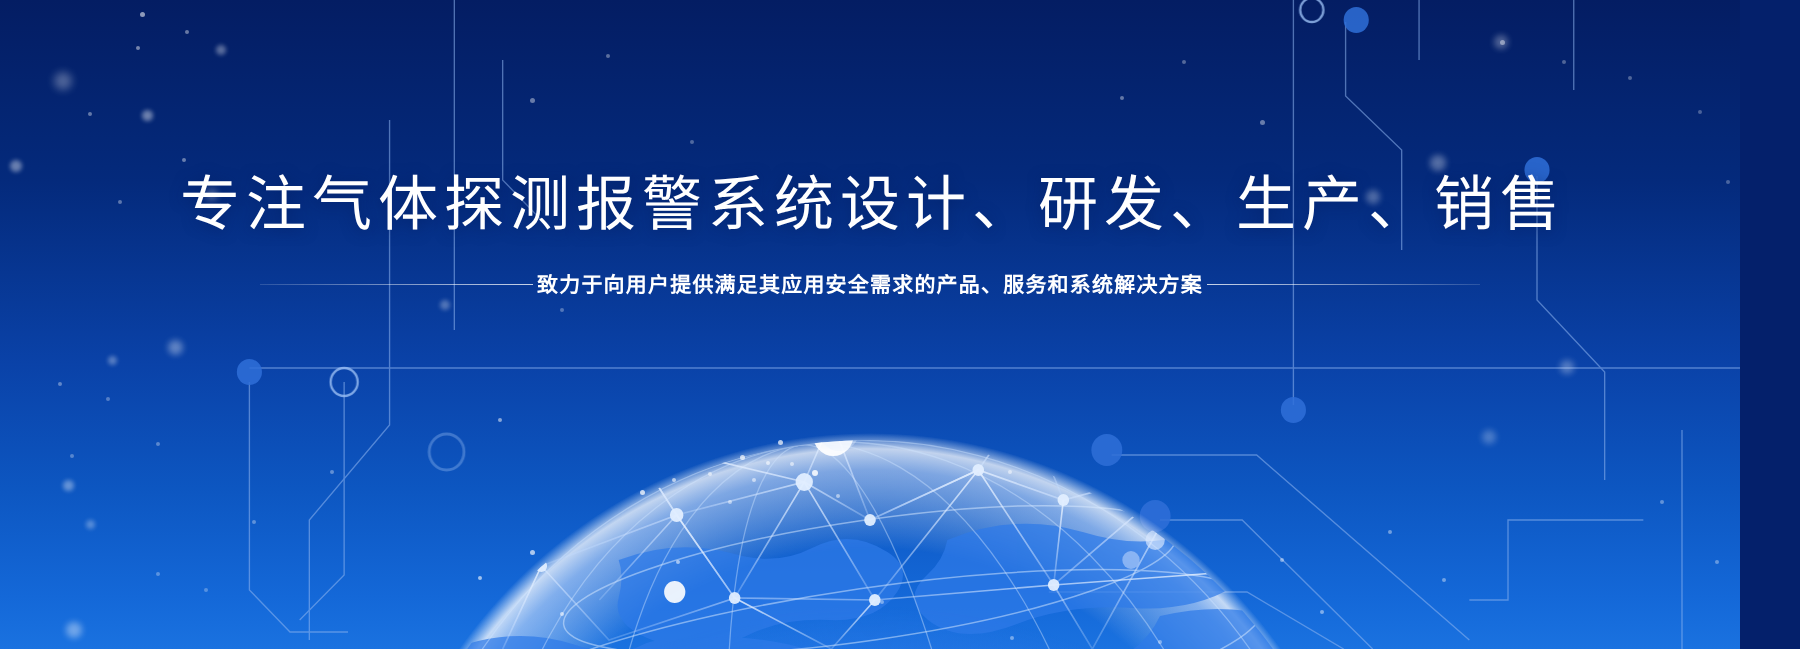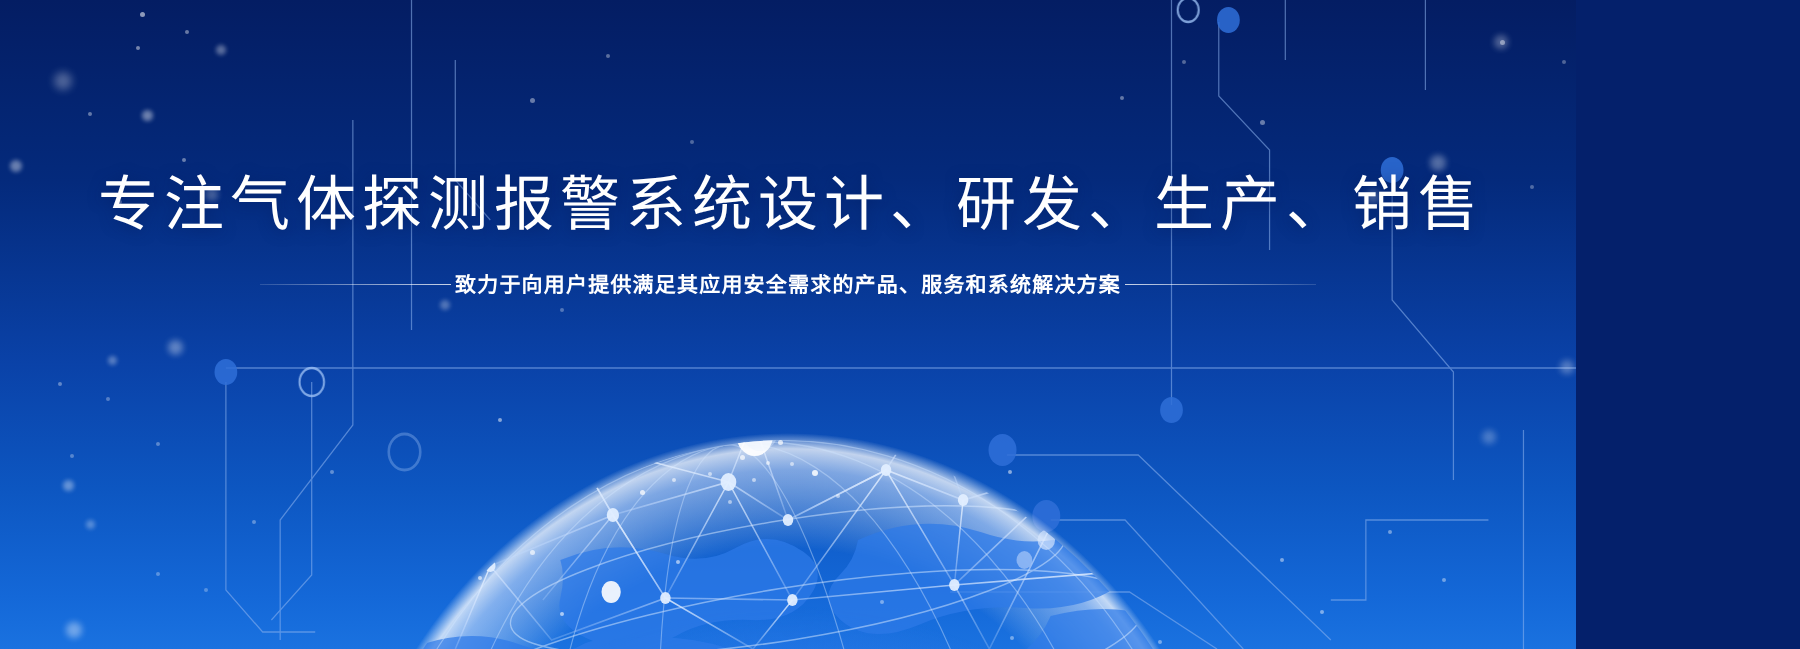--- a/index.html
+++ b/index.html
@@ -1,20 +1,20 @@
 <!DOCTYPE html>
 <html lang="zh-CN"><head>
 <meta charset="utf-8">
 <title>Banner</title>
 <style>
   html,body{margin:0;padding:0;background:#04206b;}
   *{box-sizing:border-box;}
   .stage{
     position:relative;
-    width:1576px;height:649px;
+    width:1740px;height:649px;
     overflow:hidden;
     font-family:"Liberation Sans","DejaVu Sans",sans-serif;
     background:linear-gradient(180deg,
       #041d63 0%,
       #042a7c 28%,
       #0a42a8 56%,
       #0d57c2 76%,
       #1468d8 92%,
       #1a72e0 100%);
   }

